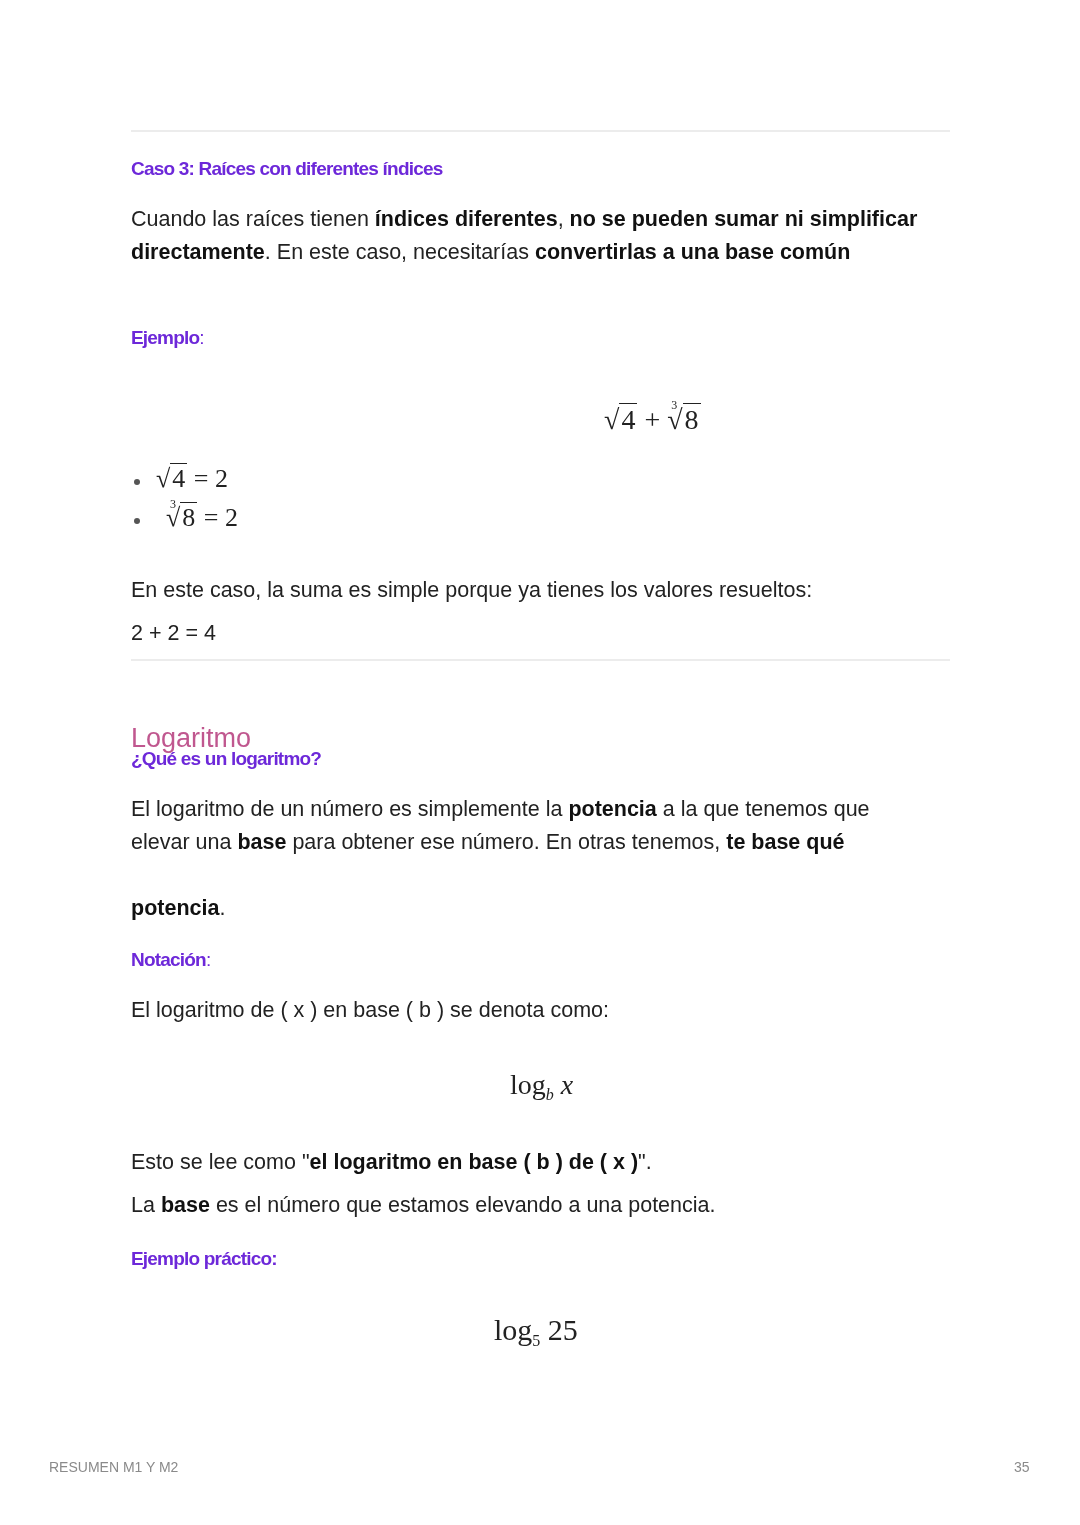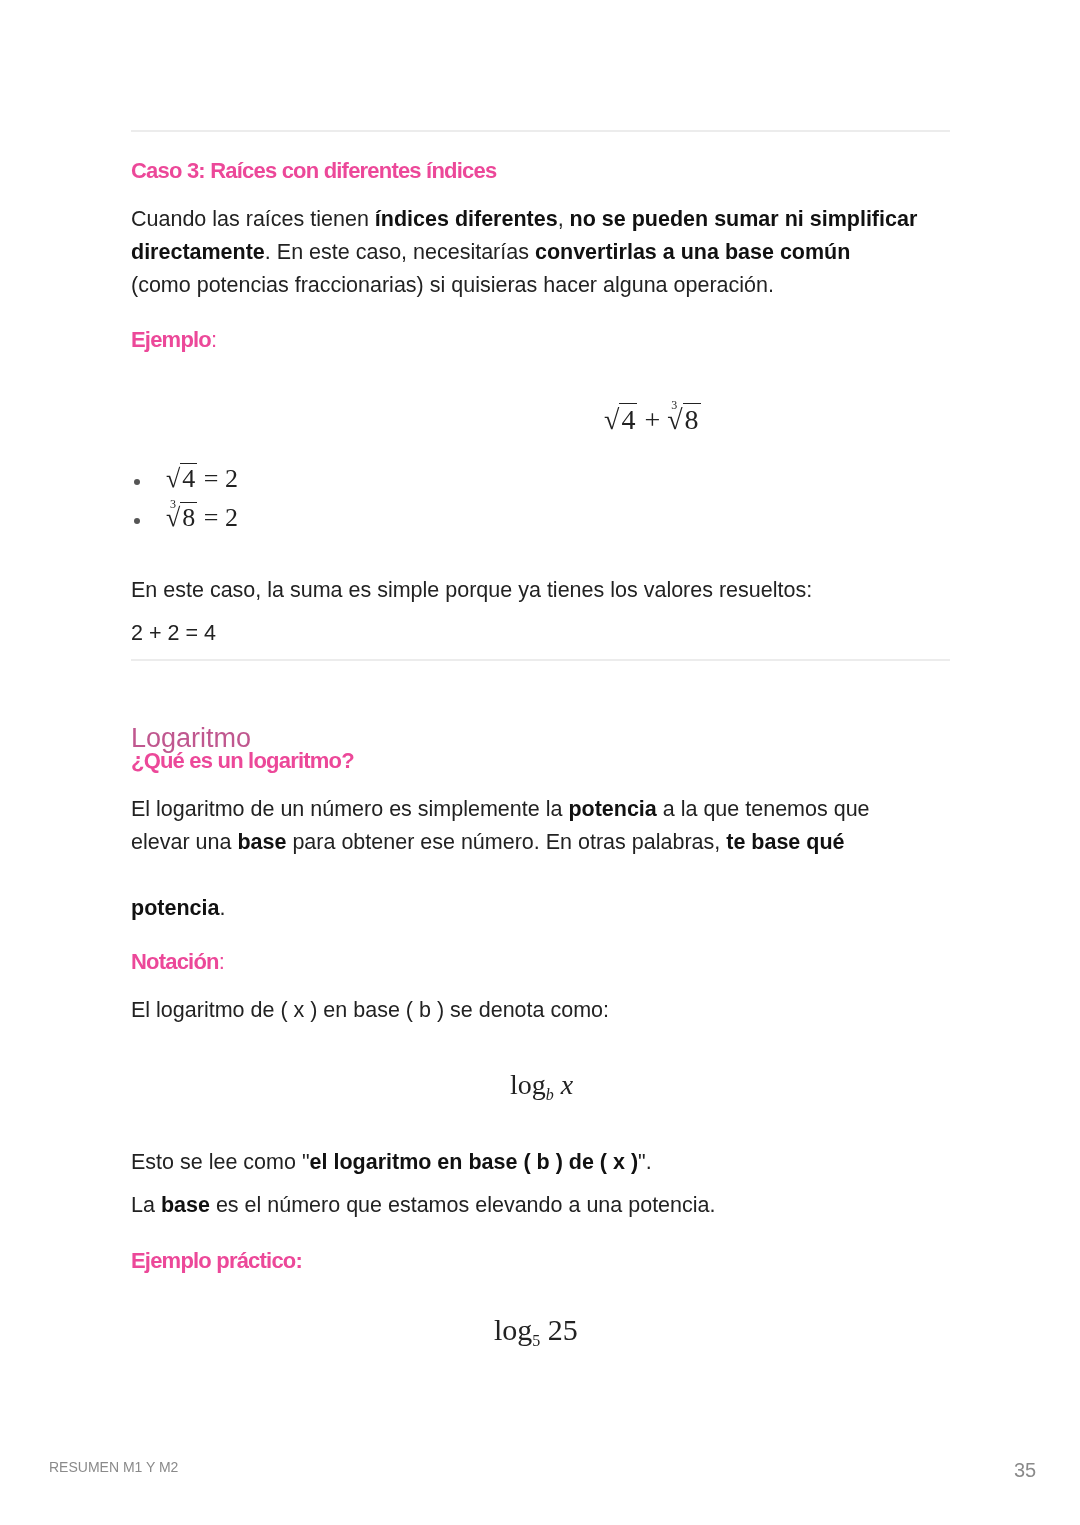--- a/index.html
+++ b/index.html
@@ -3,69 +3,68 @@
   <meta charset="utf-8">
   <style>
     html, body { margin: 0; padding: 0; background: #ffffff; }
     body {
       width: 1080px; height: 1525px; position: relative; overflow: hidden;
       font-family: "Liberation Sans", "DejaVu Sans", sans-serif;
       color: #1a1a1a;
     }
     .hr { position: absolute; left: 131px; width: 819px; height: 2px; background: #ececec; }
     .h3 {
-      position: absolute; left: 131px; font-weight: bold; font-size: 22px;
-      letter-spacing: -0.8px; color: #ec4899; text-align: right;
+      position: absolute; left: 131px; font-weight: bold; font-size: 19px;
+      letter-spacing: -0.8px; color: #6d28d9; text-align: right;
     }
     .p {
       position: absolute; left: 131px; width: 830px; font-size: 21.5px; line-height: 33px;
       color: #222;
     }
     .p b { color: #111; }
     .pink { position: absolute; left: 131px; font-size: 27px; color: #c0578f; }
     .math {
       position: absolute; font-family: "Liberation Serif", "DejaVu Serif", serif;
       font-size: 28px; color: #222;
     }
     .rad { display: inline-block; position: relative; }
     .rad .over { border-top: 1.5px solid #222; padding: 0 2px; }
     .rad .idx { position: absolute; font-size: 12px; top: -6px; left: 4px; }
     sub.s { font-size: 16px; vertical-align: -6px; }
     .bullet {
       position: absolute; left: 134px; width: 6px; height: 6px; border-radius: 50%;
       background: #555;
     }
     .footer-left { position: absolute; left: 49px; top: 1459px; font-size: 14px; color: #8a8a8a; }
-    .footer-right { position: absolute; left: 1014px; top: 1459px; font-size: 20px; color: #8a8a8a; }
+    .footer-right { position: absolute; left: 1014px; top: 1459px; font-size: 14px; color: #8a8a8a; }
   </style>
 </head>
 <body>
 
 <div class="hr" style="top:130px;"></div>
 
 <div class="h3" style="top:158px;">Caso 3: Raíces con diferentes índices</div>
 
 <div class="p" style="top:203px;">
   <span>Cuando las raíces tienen </span><b>índices diferentes</b><span>, </span><b>no se pueden sumar ni simplificar</b><br>
   <b>directamente</b><span>. En este caso, necesitarías </span><b>convertirlas a una base común</b><br>
-  <span>(como potencias fraccionarias) si quisieras hacer alguna operación.</span>
 </div>
 
 <div class="h3" style="top:327px;">
   <span>Ejemplo</span><span style="font-weight:normal">:</span>
 </div>
 
 <div class="math" style="left:604px; top:404px;">
   <span class="rad">√<span class="over">4</span></span>
   <span>+</span>
   <span class="rad"><span class="idx">3</span>√<span class="over">8</span></span>
 </div>
 
 <div class="bullet" style="top:479px;"></div>
-<div class="math" style="left:166px; top:464px; font-size:26px;">
+<div class="math" style="left:156px; top:464px; font-size:26px;">
   <span class="rad">√<span class="over">4</span></span>
   <span>= 2</span>
 </div>
 
 <div class="bullet" style="top:518px;"></div>
 <div class="math" style="left:166px; top:503px; font-size:26px;">
   <span class="rad"><span class="idx">3</span>√<span class="over">8</span></span>
   <span>= 2</span>
 </div>
 
@@ -73,21 +72,21 @@
 <div class="p" style="top:617px;">2 + 2 = 4</div>
 
 <div class="hr" style="top:659px;"></div>
 
 <div class="pink" style="top:689px;margin-top:34px;">Logaritmo</div>
 
 <div class="h3" style="top:748px;">¿Qué es un logaritmo?</div>
 
 <div class="p" style="top:793px;">
   <span>El logaritmo de un número es simplemente la </span><b>potencia</b><span> a la que tenemos que</span><br>
-  <span>elevar una </span><b>base</b><span> para obtener ese número. En otras palabras, </span><b>te base qué</b><br>
+  <span>elevar una </span><b>base</b><span> para obtener ese número. En otras tenemos, </span><b>te base qué</b><br>
   <br>
   <b>potencia</b><span>.</span>
 </div>
 
 <div class="h3" style="top:949px;">
   <span>Notación</span><span style="font-weight:normal">:</span>
 </div>
 
 <div class="p" style="top:994px;">El logaritmo de ( x ) en base ( b ) se denota como:</div>
 

